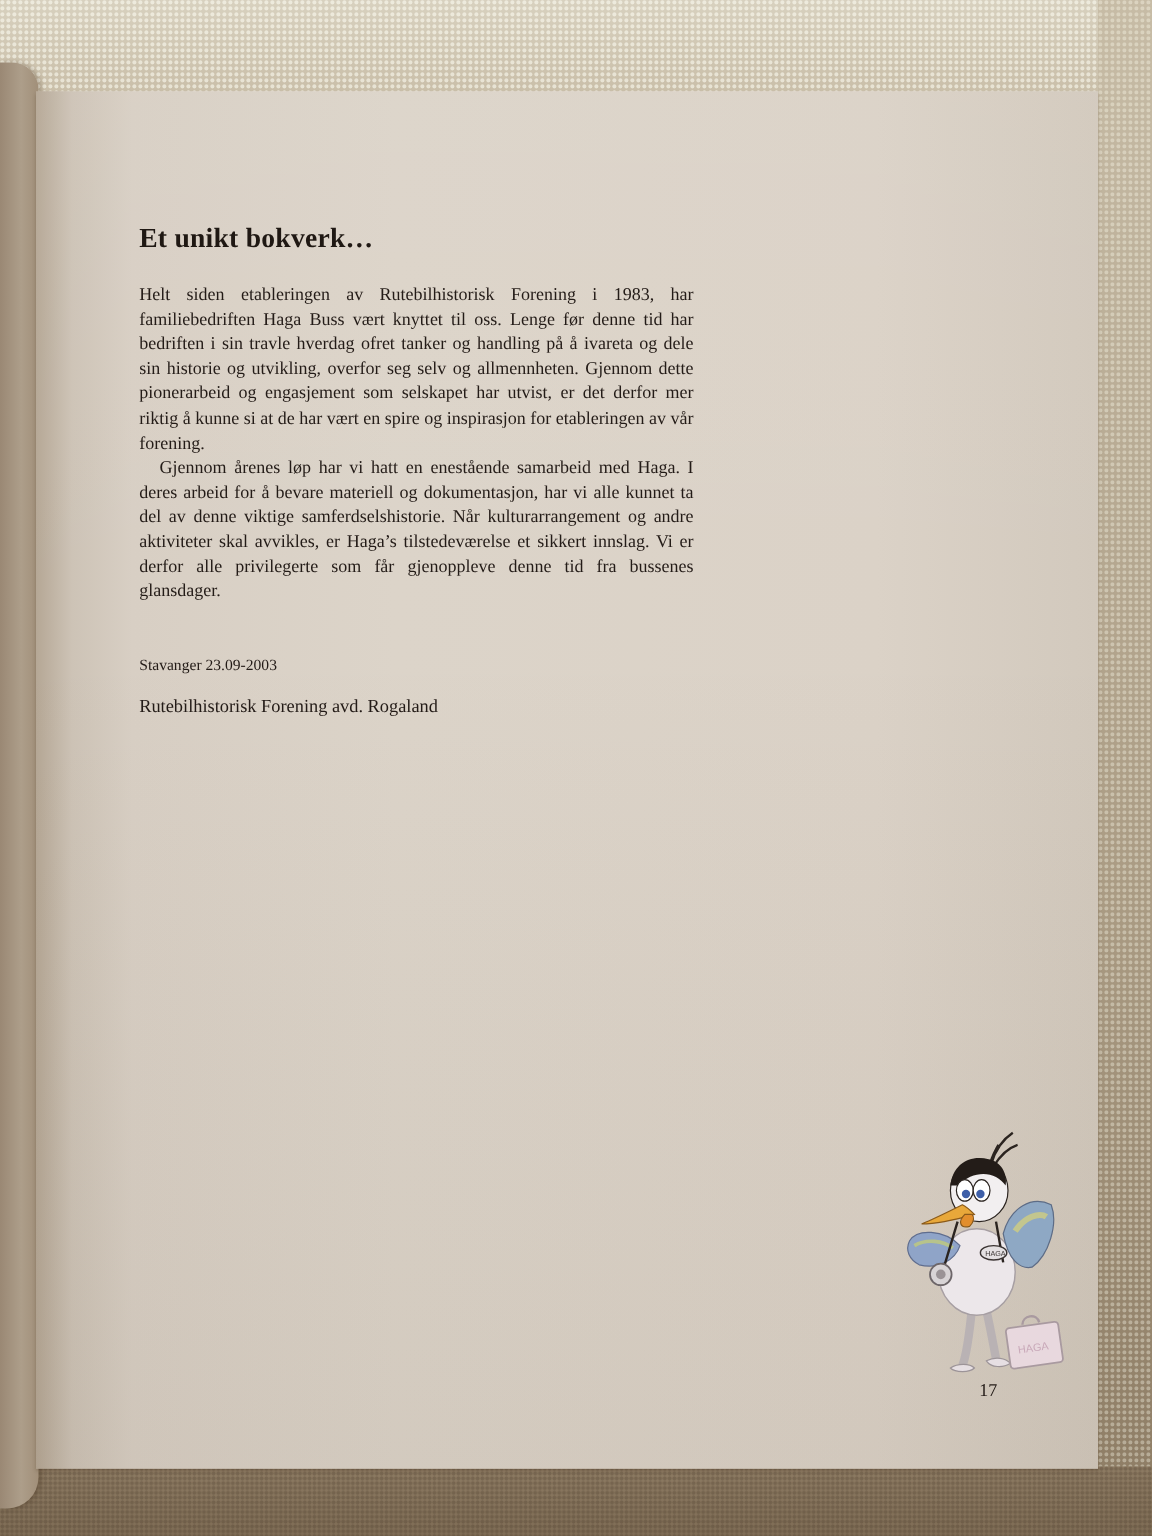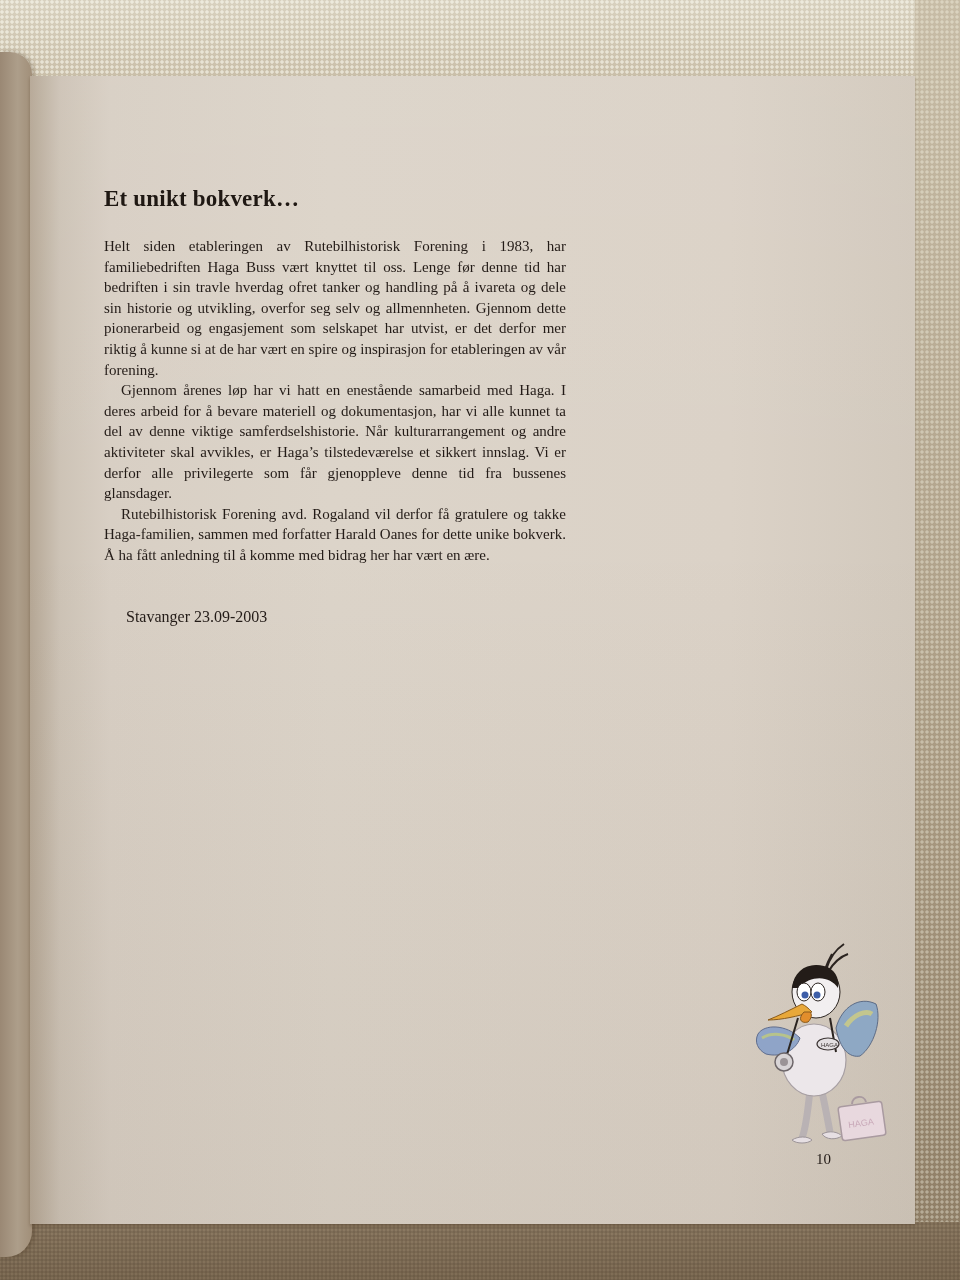--- a/index.html
+++ b/index.html
@@ -35,32 +35,32 @@
   .page {
     position: absolute; left: 30px; top: 76px; width: 885px; height: 1148px;
     background: linear-gradient(90deg, #b5a795 0px, #cdc3b6 30px, #d8cfc4 80px, #dcd4c9 300px, #dbd2c7 700px, #d2c9bd 885px);
     box-shadow: 0 2px 3px rgba(60,40,20,0.25);
   }
   .page-shade {
     position: absolute; left: 30px; top: 76px; width: 885px; height: 1148px;
     background: linear-gradient(180deg, rgba(255,255,255,0.04) 0%, rgba(0,0,0,0) 40%, rgba(60,40,20,0.06) 100%);
     pointer-events: none;
   }
-  .content { position: absolute; left: 104px; top: 186px; width: 462px; color: #231b17; }
+  .content { position: absolute; left: 116px; top: 186px; width: 462px; color: #231b17; }
   .title {
     font-weight: bold; font-size: 23px; letter-spacing: 0.2px; margin: 0 0 24px 0;
     color: #1f1813;
   }
   .para {
     font-size: 15px; line-height: 20.6px; margin: 0; text-align: justify;
     text-align-last: left;
   }
   .para.indent { text-indent: 17px; }
   .para-block { margin-bottom: 0; }
-  .sign-place { font-size: 16px; margin-top: 42px; margin-left: 22px; }
+  .sign-place { font-size: 13px; margin-top: 42px; }
   .sign-org { font-size: 15.3px; margin-top: 18px; }
   .sign-names { font-size: 15.3px; margin-top: 18px; font-style: italic; }
   .mascot { position: absolute; left: 742px; top: 940px; width: 150px; height: 210px; }
   .page-number {
     position: absolute; left: 816px; top: 1151px; font-size: 15px; color: #231b17;
   }
 </style>
 </head>
 <body>
 
@@ -71,24 +71,24 @@
 
 <div class="page"></div>
 <div class="page-shade"></div>
 
 <div class="content">
   <h1 class="title">Et unikt bokverk…</h1>
 
   <div class="para-block">
     <p class="para">Helt siden etableringen av Rutebilhistorisk Forening i 1983, har familiebedriften Haga Buss vært knyttet til oss. Lenge før denne tid har bedriften i sin travle hverdag ofret tanker og handling på å ivareta og dele sin historie og utvikling, overfor seg selv og allmennheten. Gjennom dette pionerarbeid og engasjement som selskapet har utvist, er det derfor mer riktig å kunne si at de har vært en spire og inspirasjon for etableringen av vår forening.</p>
     <p class="para indent">Gjennom årenes løp har vi hatt en enestående samarbeid med Haga. I deres arbeid for å bevare materiell og dokumentasjon, har vi alle kunnet ta del av denne viktige samferdselshistorie. Når kulturarrangement og andre aktiviteter skal avvikles, er Haga’s tilstedeværelse et sikkert innslag. Vi er derfor alle privilegerte som får gjenoppleve denne tid fra bussenes glansdager.</p>
-    <p class="para indent">Rutebilhistorisk Forening avd. Rogaland vil derfor få gratulere og takke Haga-familien, sammen med forfatter Harald Oanes for dette unike bokverk. Å ha fått anledning til å komme med bidrag her har vært en ære.</p>
   </div>
 
   <div class="sign-place">Stavanger 23.09-2003</div>
+  <div class="sign-org">Rutebilhistorisk Forening avd. Rogaland</div>
 </div>
 
 <div class="mascot">
   <svg width="150" height="210" viewBox="0 0 150 210" xmlns="http://www.w3.org/2000/svg">
 
     <path d="M84 30 C88 16 96 8 102 4 M86 32 C92 22 100 16 106 14 M82 34 C84 24 88 18 90 14" stroke="#2b2420" stroke-width="2" fill="none"></path>
 
     <path d="M68 150 C66 170 64 188 60 198 M80 152 C84 170 86 182 88 192" stroke="#b9b2b4" stroke-width="7" fill="none"></path>
     <path d="M50 200 C56 196 66 196 70 200 C66 204 54 204 50 200 Z" fill="#e6dfe3" stroke="#9c9498" stroke-width="1"></path>
     <path d="M80 194 C88 190 96 192 100 196 C94 200 84 200 80 194 Z" fill="#e6dfe3" stroke="#9c9498" stroke-width="1"></path>
@@ -117,13 +117,13 @@
     <path d="M62 72 C56 78 58 84 66 82 C70 78 70 74 68 72 Z" fill="#e28e2c" stroke="#8a5a1a" stroke-width="1"></path>
 
     <path d="M56 78 L44 118 M88 78 L94 112" stroke="#2b2420" stroke-width="2"></path>
     <circle cx="42" cy="122" r="9" fill="#d8d4d6" stroke="#6d6669" stroke-width="1.5"></circle>
     <circle cx="42" cy="122" r="4" fill="#9a9396"></circle>
     <ellipse cx="86" cy="104" rx="11" ry="6" fill="#e4e0e2" stroke="#3a3332" stroke-width="1.2"></ellipse>
     <text x="79" y="107" font-size="6" fill="#3a3332" font-family="Liberation Sans, sans-serif">HAGA</text>
   </svg>
 </div>
 
-<div class="page-number">10</div>
+<div class="page-number">17</div>
 
 </body></html>

